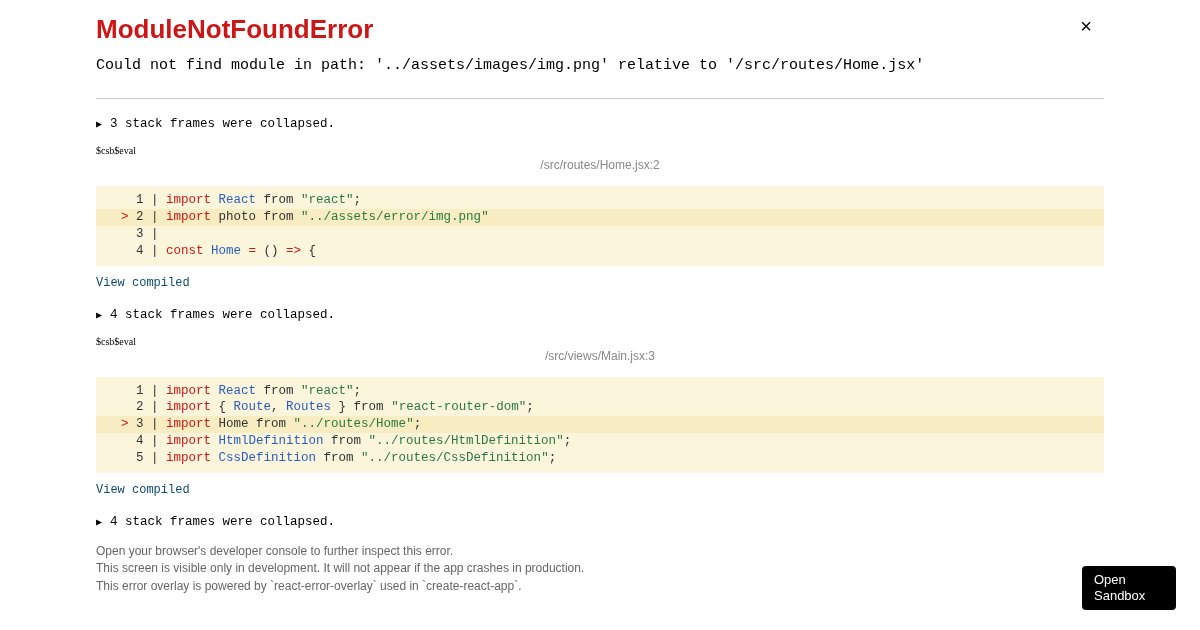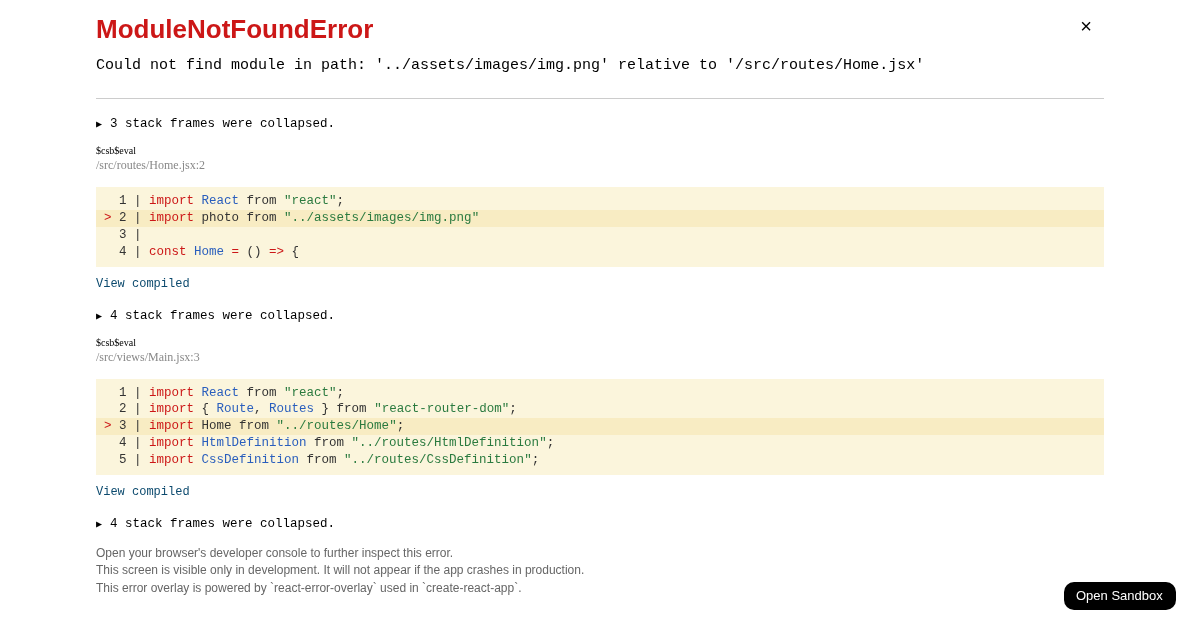--- a/index.html
+++ b/index.html
@@ -50,36 +50,37 @@
       font-size: 10px;
       color: #000;
     }
     .frame-name {
       font-family: Liberation Serif, serif;
       font-size: 10px;
       color: #000;
       margin-bottom: 2px;
     }
     .frame-location {
-      font-family: Liberation Serif, serif;
+      font-family: Liberation Sans, sans-serif;
       font-size: 12px;
       color: #888;
       margin-bottom: 14px;
+      text-align: center;
     }
     .code-block {
       background: #fbf5dc;
       font-family: "Courier New", monospace;
       font-size: 12.5px;
       line-height: 1.35;
       padding: 6px 0;
       margin-bottom: 10px;
     }
     .code-line {
       white-space: pre;
-      padding: 0 8px;
+      padding: 0 25px;
     }
     .code-line.hl {
       background: #f8ecc3;
     }
     .ln { color: #333; }
     .caret { color: #cc1717; }
     .kw { color: #cc1717; }
     .fn { color: #295ebd; }
     .str { color: #2a7a3f; }
     .op { color: #cc1717; }
@@ -98,22 +99,22 @@
       margin-top: 14px;
     }
     .open-sandbox {
       position: absolute;
       right: 24px;
       bottom: 20px;
       background: #000;
       color: #fff;
       font-size: 13px;
       padding: 6px 12px;
-      border-radius: 10px;
-      width: 112px;
+      border-radius: 4px;
+      width: 94px;
       line-height: 1.25;
     }
   </style>
 </head>
 <body>
 
 <div class="container">
   <div class="close-icon">×</div>
 
   <div class="error-title">ModuleNotFoundError</div>
@@ -122,21 +123,21 @@
   <div class="collapse-row">
     <span class="chev">▶</span>
     <span>3 stack frames were collapsed.</span>
   </div>
 
   <div class="frame-name">$csb$eval</div>
   <div class="frame-location">/src/routes/Home.jsx:2</div>
 
   <div class="code-block">
     <div class="code-line"><span class="ln">  1 | </span><span class="kw">import</span><span class="fn"> React </span><span class="plain">from</span><span class="str"> "</span><span class="str">react</span><span class="str">"</span><span class="punct">;</span></div>
-    <div class="code-line hl"><span class="caret">&gt; </span><span class="ln">2 | </span><span class="kw">import</span><span class="plain"> photo </span><span class="plain">from</span><span class="str"> "</span><span class="str">../assets/images/img.png</span><span class="str">"</span></div>
+    <div class="code-line hl"><span class="caret">&gt; </span><span class="ln">2 | </span><span class="kw">import</span><span class="plain"> photo </span><span class="plain">from</span><span class="str"> "</span><span class="str">../assets/error/img.png</span><span class="str">"</span></div>
     <div class="code-line"><span class="ln">  3 | </span></div>
     <div class="code-line"><span class="ln">  4 | </span><span class="kw">const</span><span class="fn"> Home </span><span class="op">=</span><span class="punct"> () </span><span class="op">=&gt;</span><span class="punct"> {</span></div>
   </div>
 
   <div class="view-compiled">View compiled</div>
 
   <div class="collapse-row">
     <span class="chev">▶</span>
     <span>4 stack frames were collapsed.</span>
   </div>

